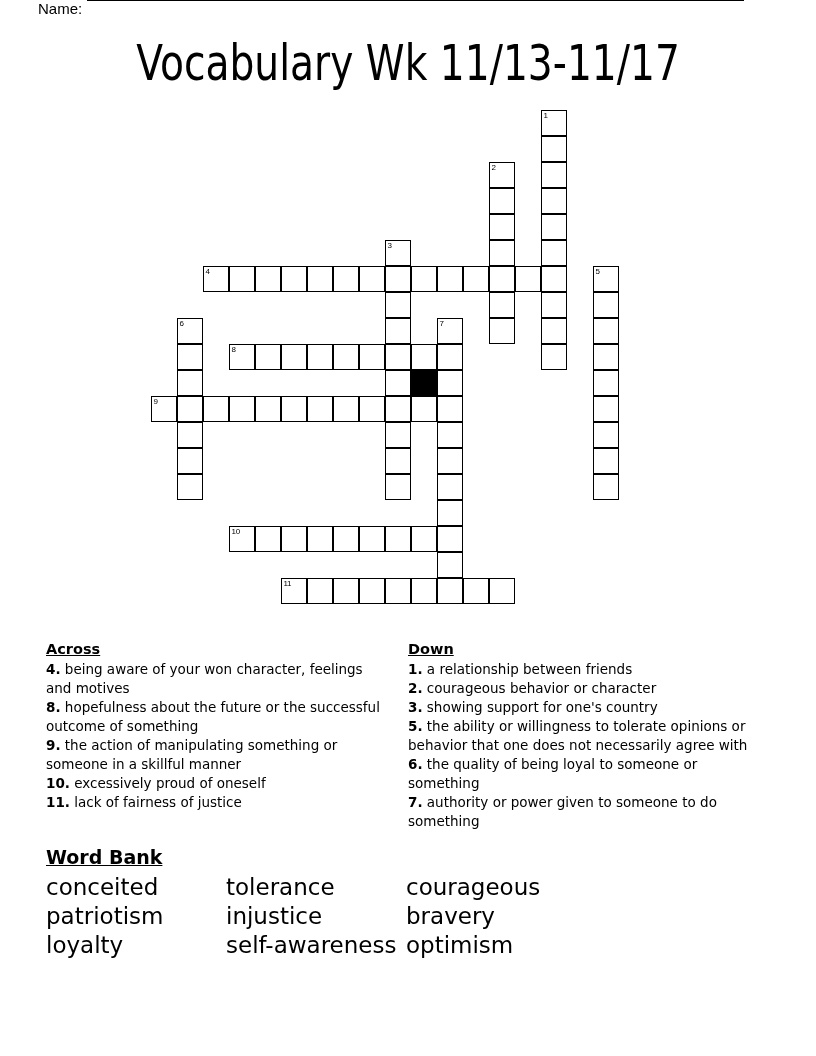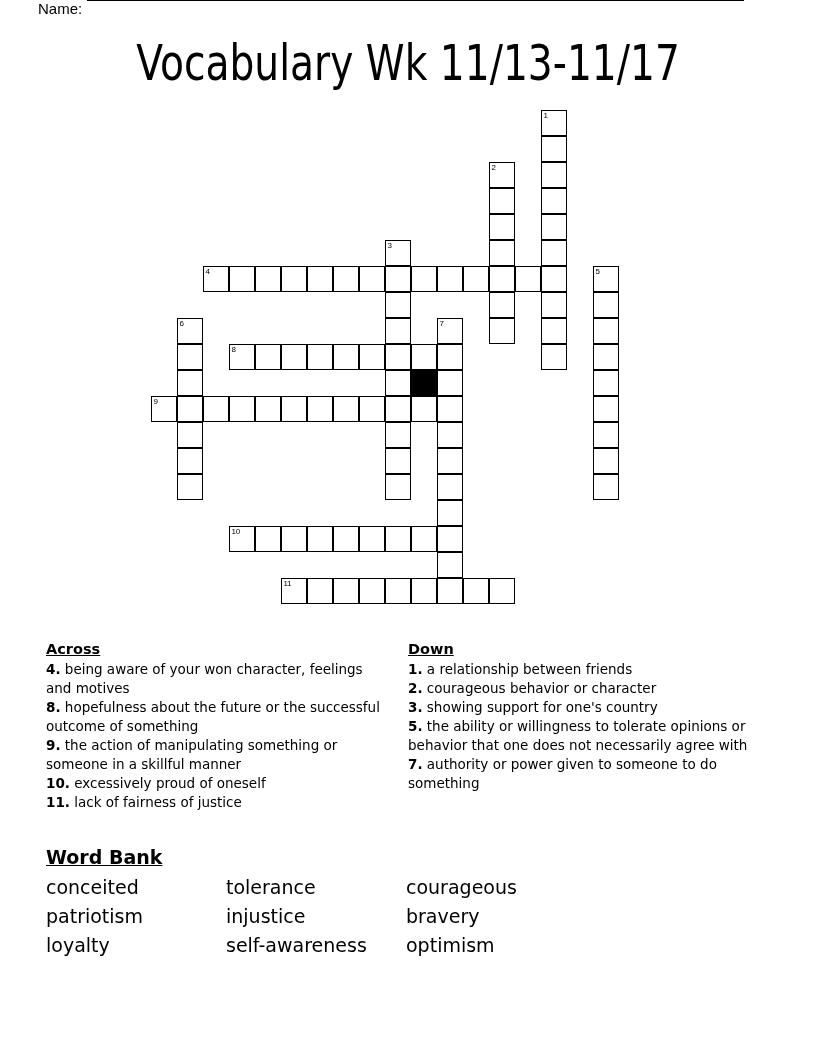--- a/index.html
+++ b/index.html
@@ -138,21 +138,21 @@
     width: 720px;
   }
   .wb-row {
     display: flex;
     height: 29px;
     align-items: flex-start;
   }
   .wb-cell {
     width: 180px;
     font-family: "DejaVu Sans", sans-serif;
-    font-size: 19px;
+    font-size: 23px;
     line-height: 28px;
     font-weight: 400;
     white-space: nowrap;
   }
 </style>
 </head>
 <body>
 
 <div class="name-row">
   <span class="name-label">Name:</span>
@@ -295,20 +295,21 @@
         <p class="clue"><b>11.</b><span> lack of fairness of justice</span></p>
       </div>
   </div>
   <div class="clue-col right">
     <div class="clue-head">Down</div>
     <div id="down-list">
         <p class="clue"><b>1.</b><span> a relationship between friends</span></p>
         <p class="clue"><b>2.</b><span> courageous behavior or character</span></p>
         <p class="clue"><b>3.</b><span> showing support for one's country</span></p>
         <p class="clue"><b>5.</b><span> the ability or willingness to tolerate opinions or behavior that one does not necessarily agree with</span></p>
+        <p class="clue"><b>6.</b><span> the quality of being loyal to someone or something</span></p>
         <p class="clue"><b>7.</b><span> authority or power given to someone to do something</span></p>
       </div>
   </div>
 </div>
 
 <div class="wordbank-head">Word Bank</div>
 <div class="wordbank" id="wordbank">
     <div class="wb-row">
       <div class="wb-cell">conceited</div>
       <div class="wb-cell">tolerance</div>

